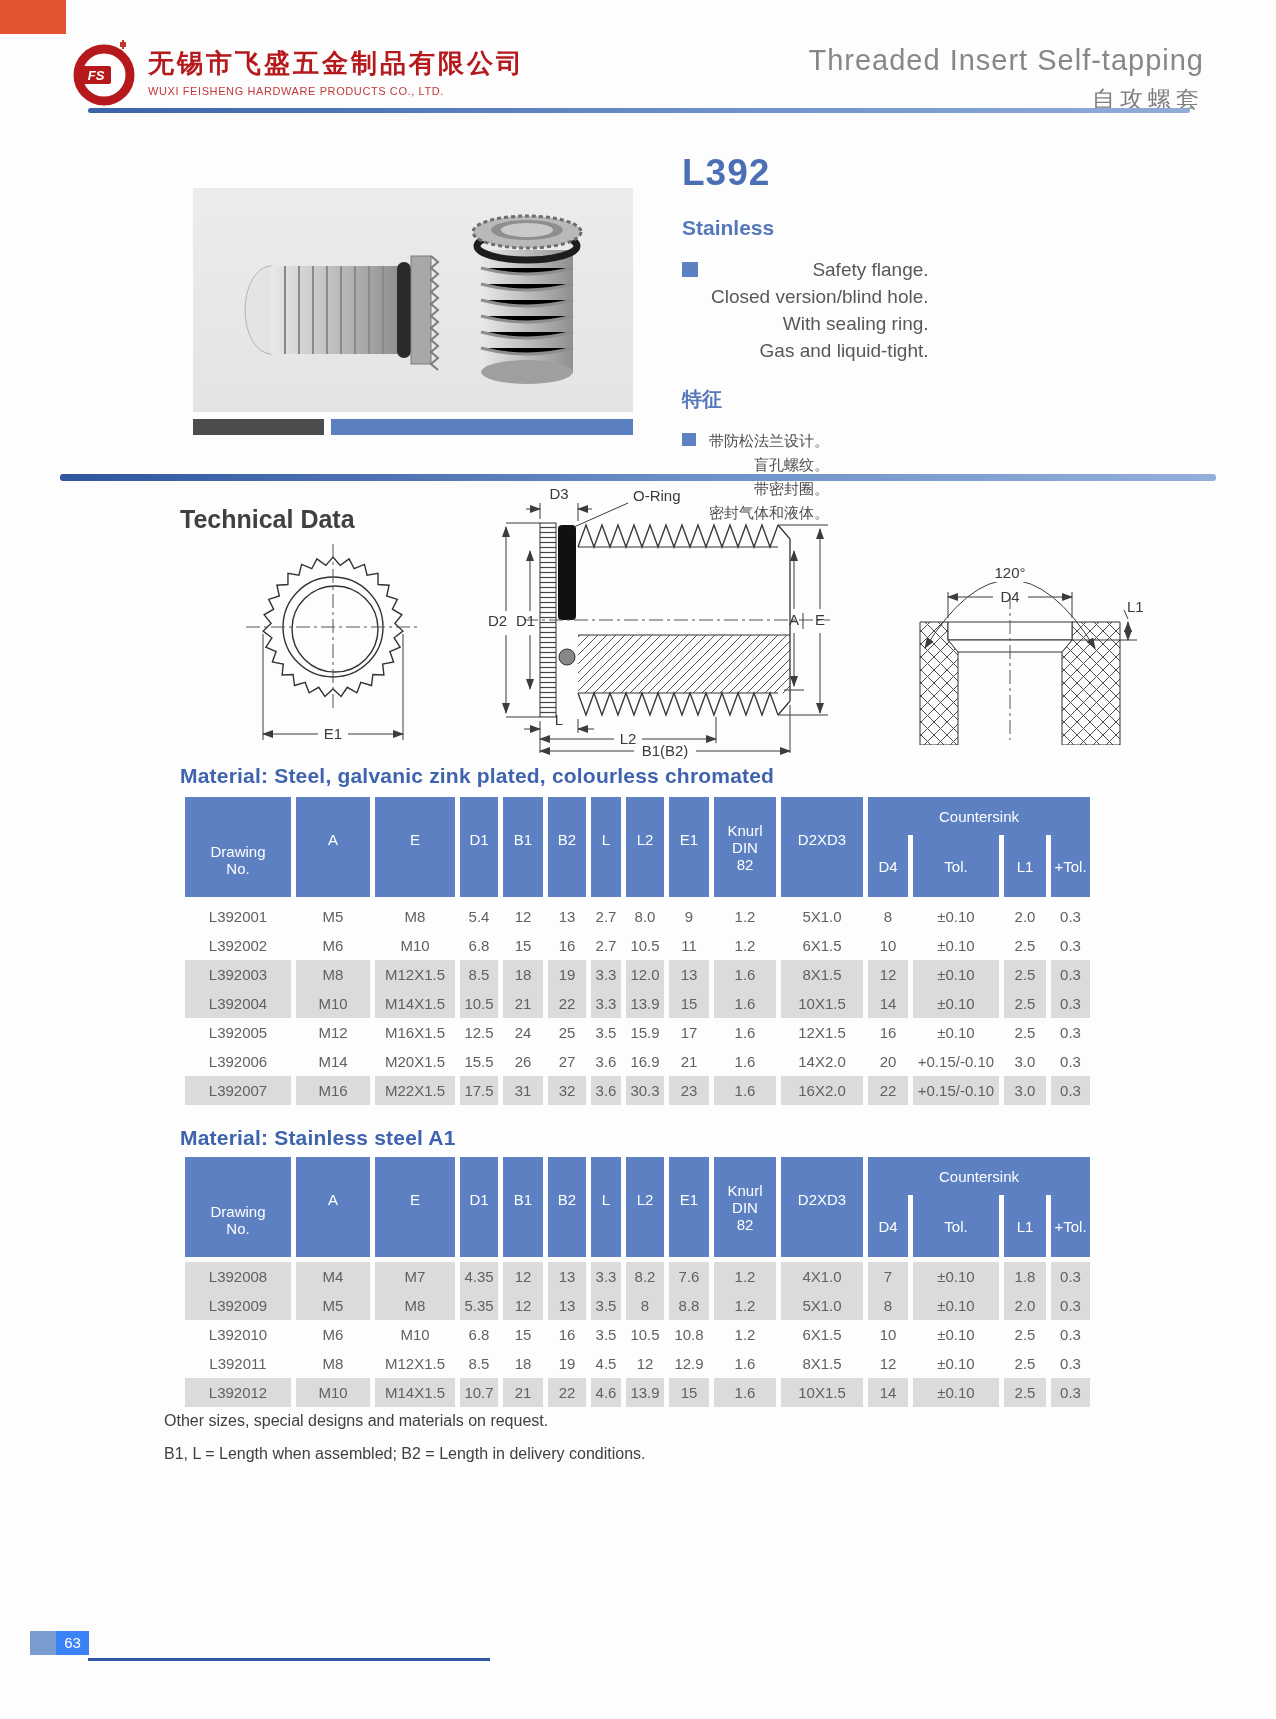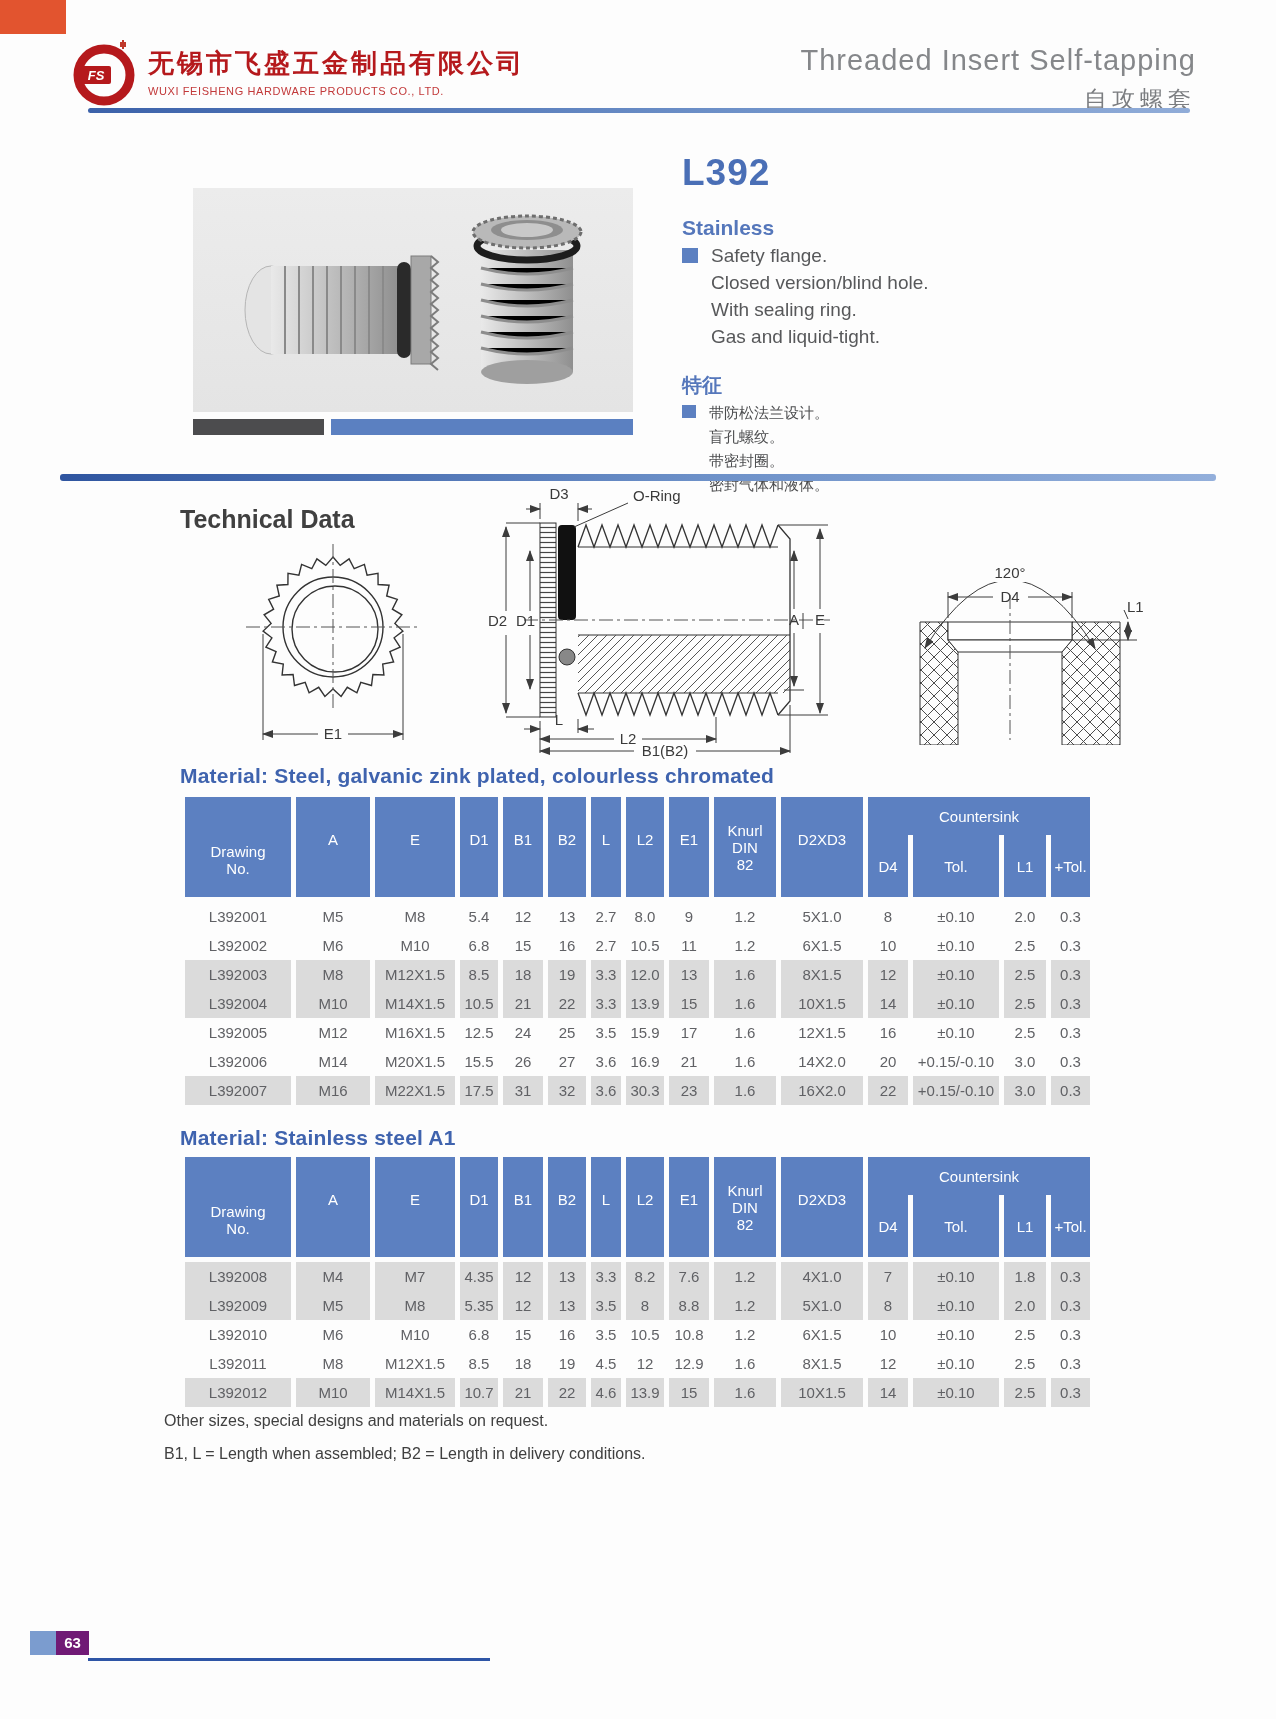--- a/index.html
+++ b/index.html
@@ -5,34 +5,34 @@
   html,body{margin:0;padding:0;background:#e9e9e9;}
   .page{position:relative;width:1276px;height:1719px;margin:0 auto;background:#fdfdfd;
         font-family:"Liberation Sans",sans-serif;overflow:hidden;}
   
   .corner{position:absolute;left:0;top:0;width:66px;height:34px;background:#e2542f;}
   .logo{position:absolute;left:72px;top:38px;width:66px;height:70px;}
   .company{position:absolute;left:148px;top:46px;}
   .company-cn{font-size:26px;font-weight:bold;color:#b5191c;letter-spacing:3px;
               font-family:"Liberation Serif",serif;}
   .company-en{font-size:11px;color:#c2393a;letter-spacing:.6px;margin-top:4px;}
-  .head-right{position:absolute;right:80px;top:44px;text-align:right;}
+  .head-right{position:absolute;right:72px;top:44px;text-align:right;}
   .title-en{font-size:29px;color:#85878a;letter-spacing:1px;}
   .title-cn{font-size:23px;color:#7b7d80;letter-spacing:5px;margin-top:7px;}
   .head-line{position:absolute;left:88px;top:108px;width:1102px;height:5px;border-radius:3px;
              background:linear-gradient(to right,#3c62aa,#6f92c9 60%,#90acd8);}
   
   .photo-box{position:absolute;left:193px;top:188px;width:440px;height:224px;
              background:linear-gradient(to bottom,#ececec,#e4e4e4);}
   .bar-dark{position:absolute;left:193px;top:419px;width:131px;height:16px;background:#4c4c4e;}
   .bar-blue{position:absolute;left:331px;top:419px;width:302px;height:16px;background:#5b80c1;}
   .prod-col{position:absolute;left:682px;top:152px;width:500px;}
   .prod-code{font-size:37px;font-weight:bold;color:#4a6fb6;letter-spacing:1px;}
   .sec-title{font-size:21px;font-weight:bold;color:#5577bb;margin-top:22px;}
-  .feat-row{display:flex;margin-top:2px;}
+  .feat-row{display:flex;margin-top:16px;text-align:right;}
   .bullet{flex:0 0 16px;width:16px;height:15px;background:#5c80c1;margin:6px 13px 0 0;}
   .feat-lines div{font-size:19px;color:#57585a;line-height:27px;}
   .cn-lines div{font-size:15px;color:#4c4d4f;line-height:24px;}
   .divider{position:absolute;left:60px;top:474px;width:1156px;height:7px;border-radius:3px;
            background:linear-gradient(to right,#2f55a0,#6c90c8 55%,#93afdb);}
   
   .tech-title{position:absolute;left:180px;top:505px;font-size:25px;font-weight:bold;color:#404040;}
   .drw{position:absolute;}
   .drw text{font-family:"Liberation Sans",sans-serif;font-size:15px;fill:#3a3a3a;}
   
@@ -44,22 +44,22 @@
   th.h-draw{padding-top:26px !important;}
   th.h-mid{padding-bottom:16px !important;}
   th.cs-top{height:38px;}
   th.cs-sub{height:62px;}
   table.spec td{height:29px;text-align:center;font-size:15px;color:#606165;padding:0;}
   table.spec tr.shaded td{background:#dbdbdb;}
   table.spec tr.spacer td{height:5px;background:transparent;}
   
   .notes{position:absolute;left:164px;top:1404px;font-size:16px;color:#404040;line-height:33px;}
   .foot-bar1{position:absolute;left:30px;top:1631px;width:26px;height:24px;background:#7b9ccf;}
-  .foot-badge{position:absolute;left:56px;top:1631px;width:33px;height:24px;background:#701a75;
-      color:#fff;font-size:15px;font-weight:bold;text-align:center;line-height:24px;}
+  .foot-badge{position:absolute;left:56px;top:1631px;width:33px;height:24px;background:#3b82f6;
+      color:#fff;font-size:15px;font-weight:normal;text-align:center;line-height:24px;}
   .foot-slogan{position:absolute;left:97px;top:1634px;font-size:17px;color:#82a5d4;letter-spacing:.4px;}
   .foot-line{position:absolute;left:88px;top:1658px;width:402px;height:3px;background:#2e55a6;}
 </style>
 </head>
 <body>
 
 <svg width="0" height="0" style="position:absolute" aria-hidden="true">
   <defs>
     <marker id="arrE" markerWidth="11" markerHeight="8" refX="10" refY="4" orient="auto" markerUnits="userSpaceOnUse">
       <path d="M0,0 L11,4 L0,8 z" fill="#3c3c3c"></path>

